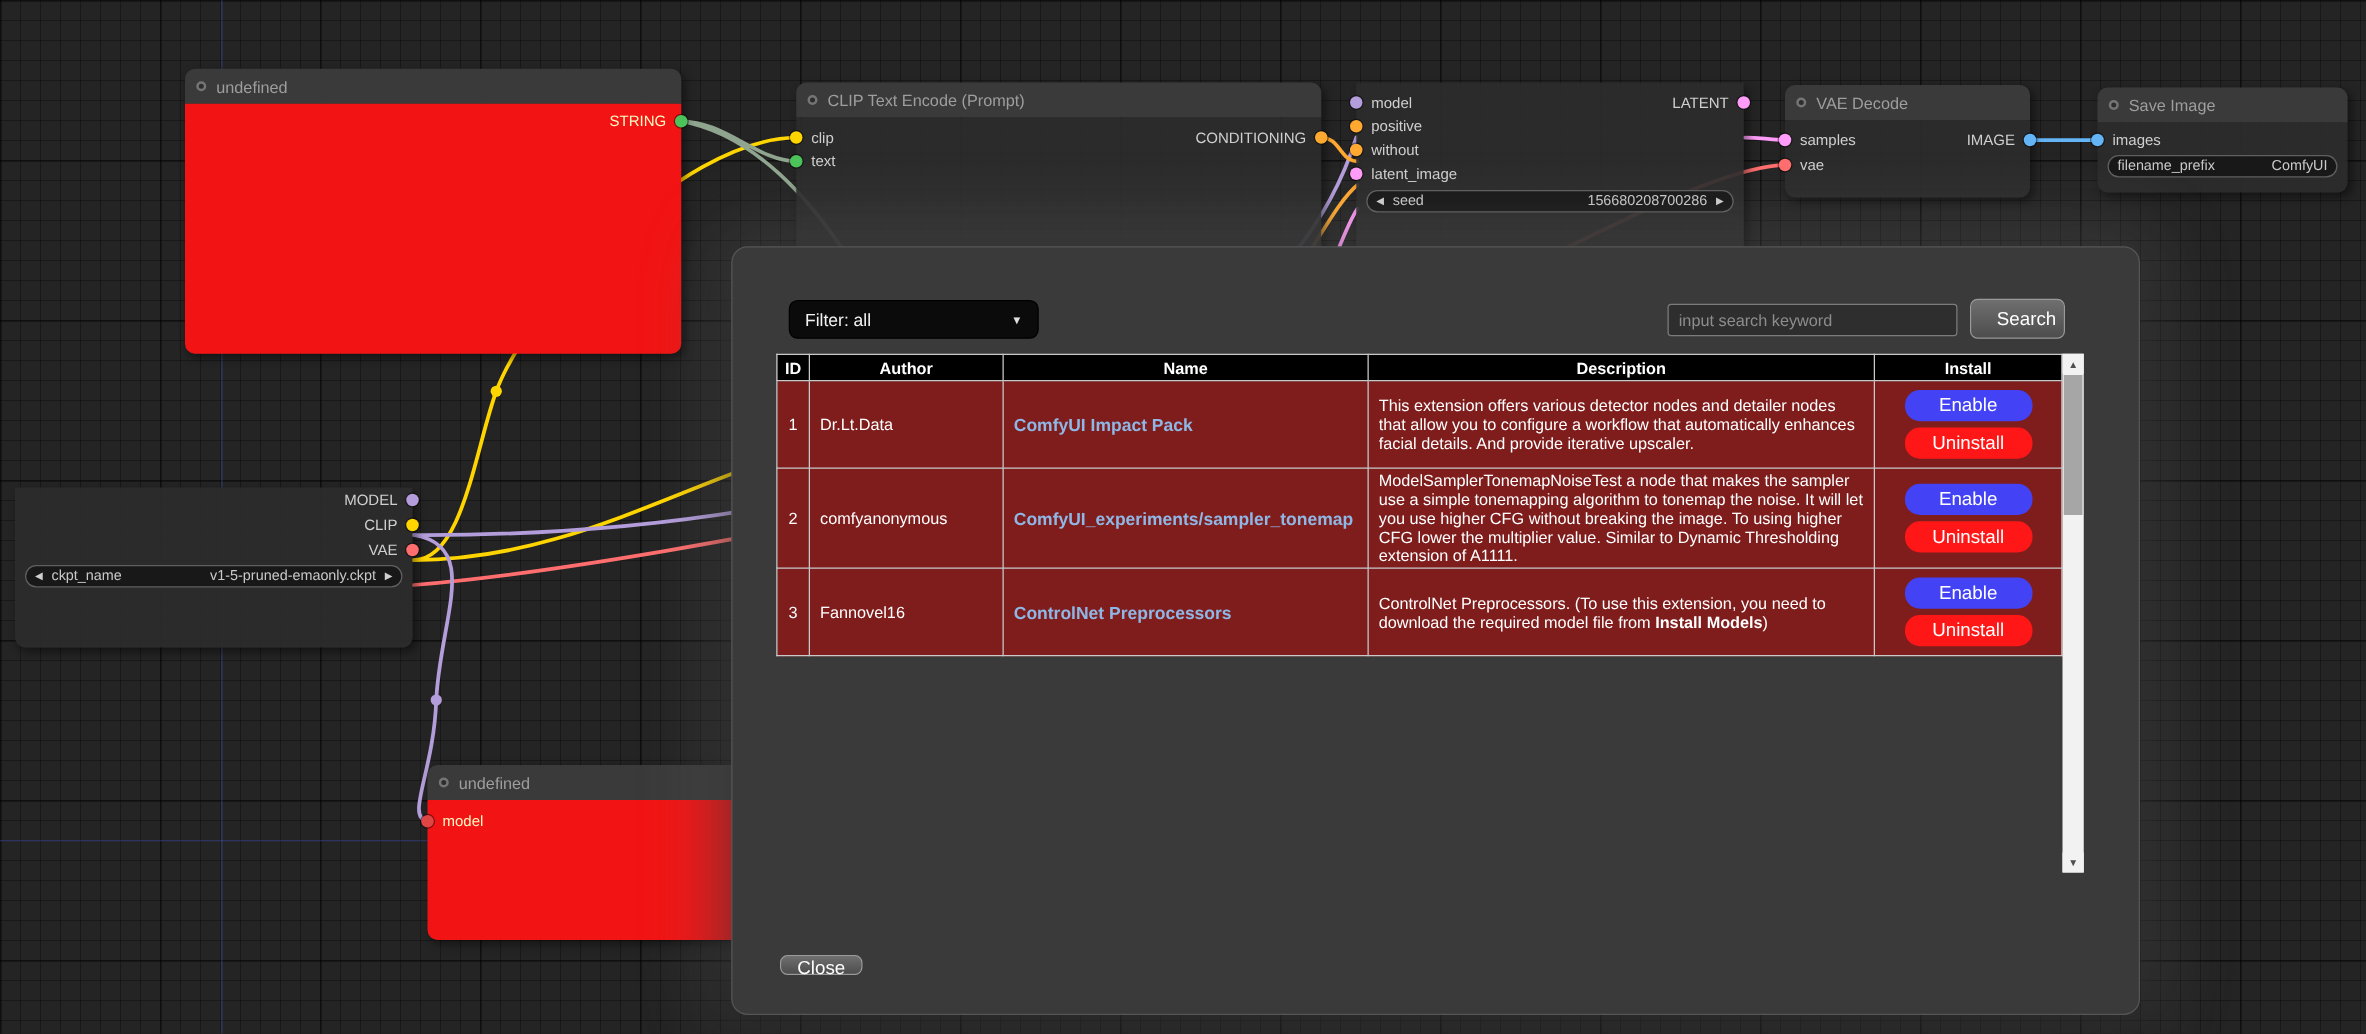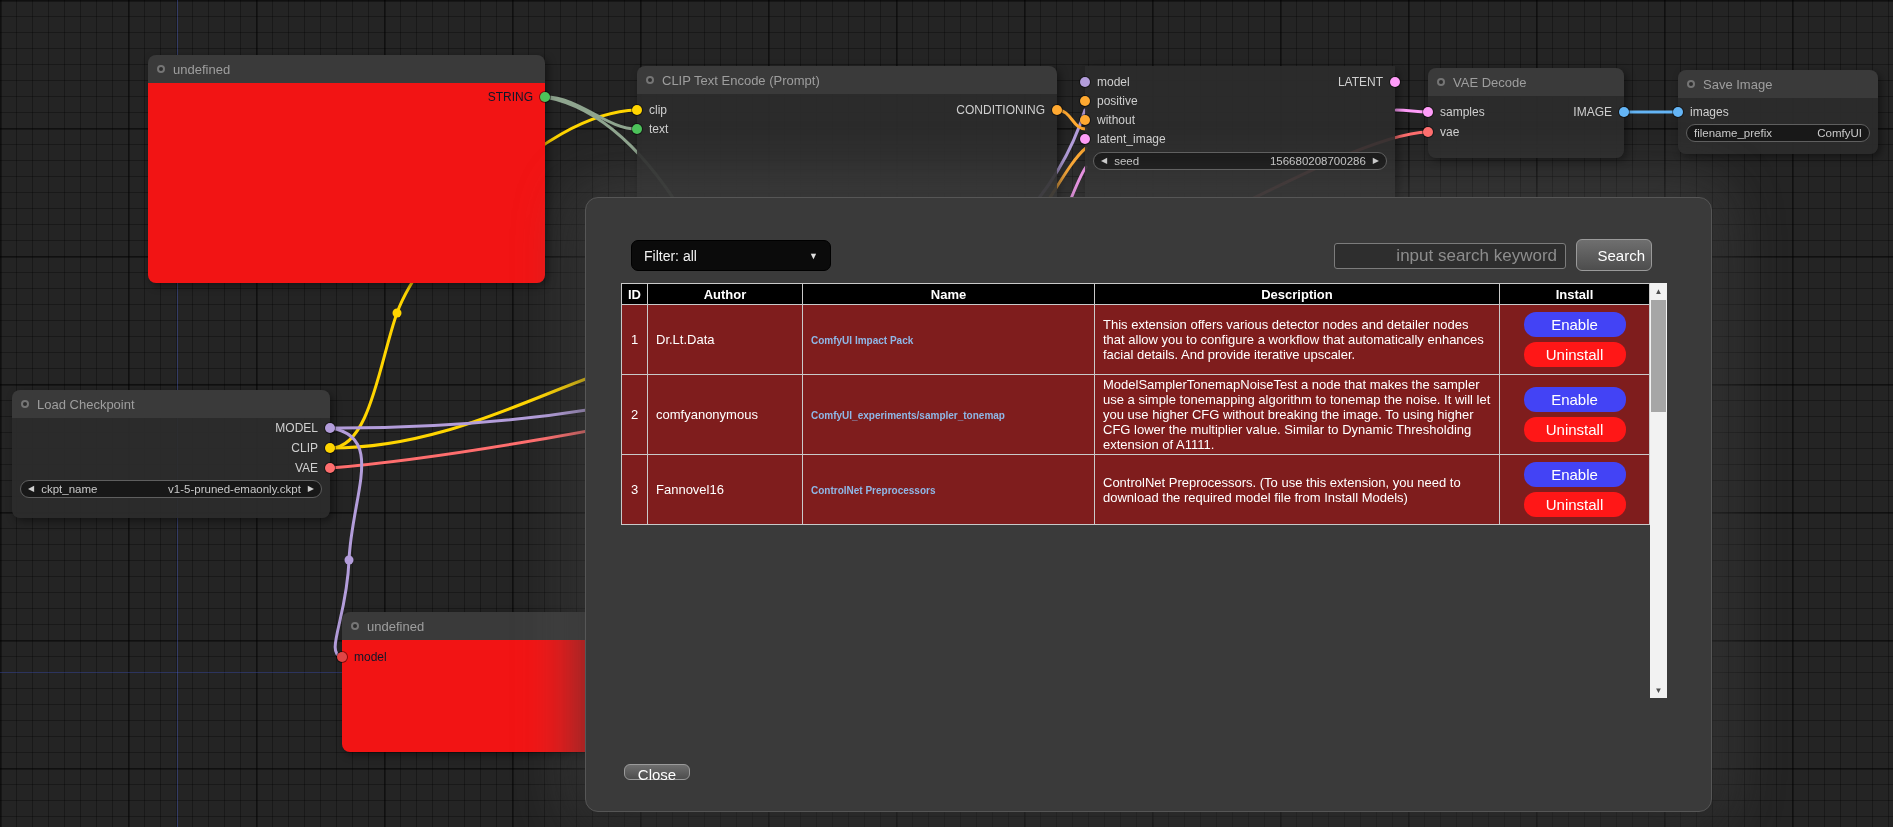--- a/index.html
+++ b/index.html
@@ -34,21 +34,21 @@
     height:28px; flex:0 0 28px; background:#3a3a3a; border-radius:8px 8px 0 0;
     display:flex; align-items:center; gap:8px; padding:0 9px;
     font-size:13px; color:#9e9e9e; white-space:nowrap; overflow:hidden;
   }
   .title-dot { width:8px; height:8px; border-radius:50%; background:#2d2d2d; border:2px solid #757575; flex:0 0 auto; }
   .node-body { position:relative; flex:1; background:rgba(44,44,44,.93); border-radius:0 0 8px 8px; }
   .node-body.red { background:#f21414; }
   .port { position:absolute; display:flex; align-items:center; gap:7px; height:12px; font-size:12px; color:#cfcfcf; white-space:nowrap; }
   .port.in  { left:-5px; }
   .port.out { right:-5px; flex-direction:row-reverse; }
-  .red .port { color:#0f172a;text-align:center; }
+  .red .port { color:#fef9c3;text-align:center; }
   .pdot { width:10px; height:10px; border-radius:50%; flex:0 0 auto; box-shadow:0 0 0 1px rgba(0,0,0,.45); }
   .widget {
     position:absolute; left:8px; right:8px; height:18px;
     background:#181818; border:1px solid #5f5f5f; border-radius:9px;
     display:flex; align-items:center; gap:7px; padding:0 7px;
     font-size:11.5px; color:#c9c9c9; white-space:nowrap;
   }
   .warrow { font-size:8px; color:#cfcfcf; line-height:1; }
   .wvalue { margin-left:auto; }
 
@@ -62,41 +62,41 @@
   .filter-select {
     position:absolute; left:45px; top:42px; width:200px; height:31px;
     background:#0b0b0b; border:1px solid #000; border-radius:7px;
     color:#f2f2f2; font-size:14px; display:flex; align-items:center;
     justify-content:space-between; padding:0 12px; cursor:pointer;
   }
   .caret { font-size:9px; color:#e0e0e0; }
   .search-input {
     position:absolute; left:748px; top:45px; width:232px; height:26px;
     background:#2e2e2e; border:1px solid #7c7c7c; border-radius:3px;
-    color:#ddd; font-size:17px; padding:0 8px; font-family:"Liberation Sans",sans-serif;text-align:right;
+    color:#ddd; font-size:13px; padding:0 8px; font-family:"Liberation Sans",sans-serif;
   }
   .search-input::placeholder { color:#8d8d8d; }
   .btn-gray {
     background:linear-gradient(#6f6f6f,#4d4d4d); border:1px solid #9a9a9a;
     border-radius:6px; color:#fff; font-size:15px; cursor:pointer;
     font-family:"Liberation Sans",sans-serif;
   }
   .search-btn { position:absolute; left:990px; top:41px; width:76px; height:32px;text-align:right; }
   .close-btn  { position:absolute; left:38px; top:566px; width:66px; height:16px; }
 
   .table-wrap { position:absolute; left:35px; top:85px; width:1046px; height:415px; display:flex; align-items:flex-start; }
   table.ext { border-collapse:collapse; width:1028px; table-layout:fixed; }
   table.ext th, table.ext td { border:1px solid #c9c9c9; }
   table.ext th { background:#000; color:#fff; font-size:13px; font-weight:bold; height:21px; padding:1px 2px; }
   table.ext td { background:#7f1d1d; color:#fff; font-size:13px; vertical-align:middle; padding:2px 8px; }
   td.c-id { text-align:center; width:26px; }
   td.c-author { padding-left:7px; }
-  a.ext-name { font-weight:bold; text-decoration:none; font-size:10px; cursor:pointer; }
+  a.ext-name { font-weight:bold; text-decoration:none; font-size:14px; cursor:pointer; }
   td.c-desc { font-size:12.5px; line-height:15px; vertical-align:top; padding:3px 6px; }
-  td.c-desc b { font-weight:normal; }
+  td.c-desc b { font-weight:bold; }
   td.c-install { text-align:center; }
   .btn-install {
     display:block; width:102px; height:25px; margin:5px auto;
     border:none; border-radius:12px; color:#fff; font-size:15px; line-height:23px;
     cursor:pointer; padding:0; font-family:"Liberation Sans",sans-serif;
   }
   
   .scrollbar { width:17px; height:415px; background:#f2f2f2; position:relative; flex:0 0 17px; }
   .sb-btn { position:absolute; left:0; width:17px; height:16px; background:#f2f2f2; display:flex; align-items:center; justify-content:center; font-size:8px; color:#4f4f4f; cursor:pointer; }
   .sb-up { top:0; }
@@ -224,24 +224,20 @@
         <span>vae</span>
       </div>
       <div class="port out" style="top:10px">
         <span class="pdot" style="background-color: rgb(100, 181, 246);"></span>
         <span>IMAGE</span>
       </div>
     </div>
   </div>
 
   <div class="node" style="left:12px;top:390px;width:318px;height:128px">
-    <div class="node-title">
-      <span class="title-dot"></span>
-      <span>Load Checkpoint</span>
-    </div>
     <div class="node-body">
       <div class="port out" style="top:4px">
         <span class="pdot" style="background-color: rgb(179, 157, 219);"></span>
         <span>MODEL</span>
       </div>
       <div class="port out" style="top:24px">
         <span class="pdot" style="background-color: rgb(255, 213, 0);"></span>
         <span>CLIP</span>
       </div>
       <div class="port out" style="top:44px">

